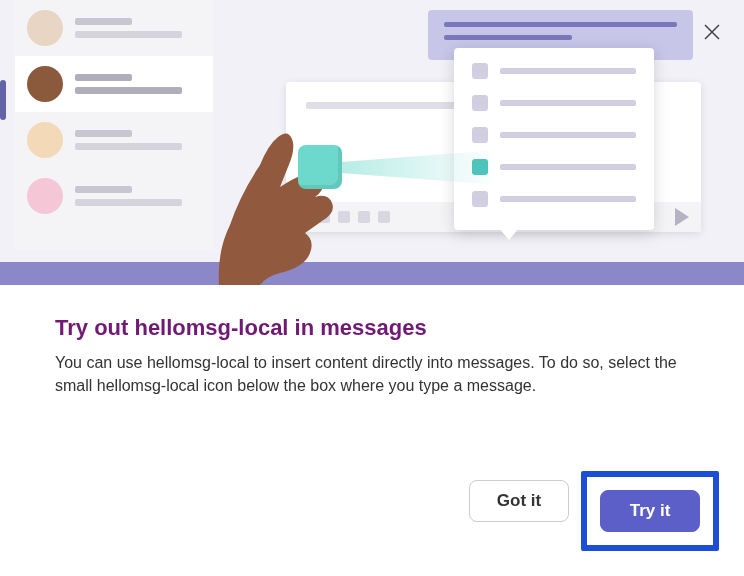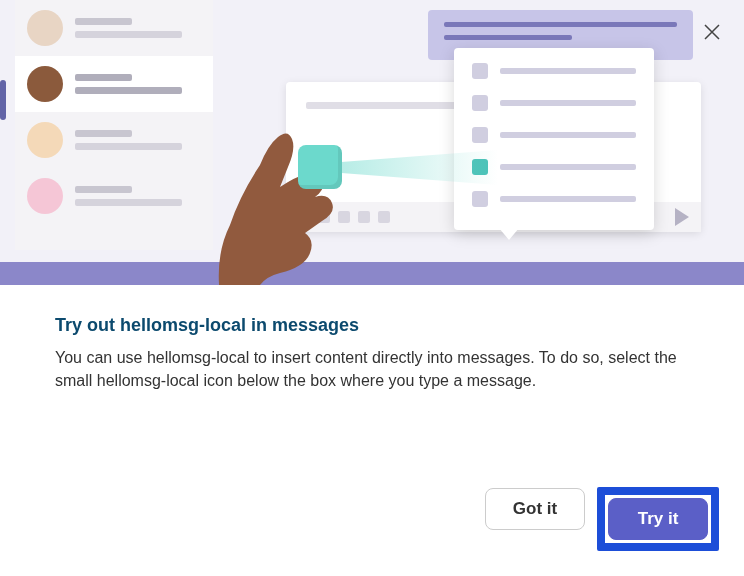--- a/index.html
+++ b/index.html
@@ -238,23 +238,23 @@
       clip-path: polygon(0 35%, 100% 0, 100% 100%, 0 65%);
       z-index: 6;
     }
 
     
     .content {
       padding: 30px 55px 20px 55px;
       flex: 1;
     }
     .content h2 {
-      font-size: 18px;
+      font-size: 22px;
       font-weight: 700;
-      color: #0c4a6e;
+      color: #701a75;
       margin-bottom: 10px;
     }
     .content p {
       font-size: 16px;
       line-height: 1.45;
       color: #333;
       margin-bottom: 18px;
     }
     .button-row {
       position: absolute;
@@ -277,22 +277,22 @@
       background: #fff;
       border: 1px solid #ccc;
       color: #333;
     }
     .btn-primary {
       background: #5b5fc7;
       border: 1px solid #5b5fc7;
       color: #fff;
     }
     .highlight-box {
-      border: 8px solid #1d4ed8;
-      padding: 3px;
+      border: 6px solid #1d4ed8;
+      padding: 13px;
       border-radius: 2px;
       margin-top: 20px;
     }
   </style>
 </head>
 <body>
 
 <div class="dialog">
   <div class="illustration">
 

